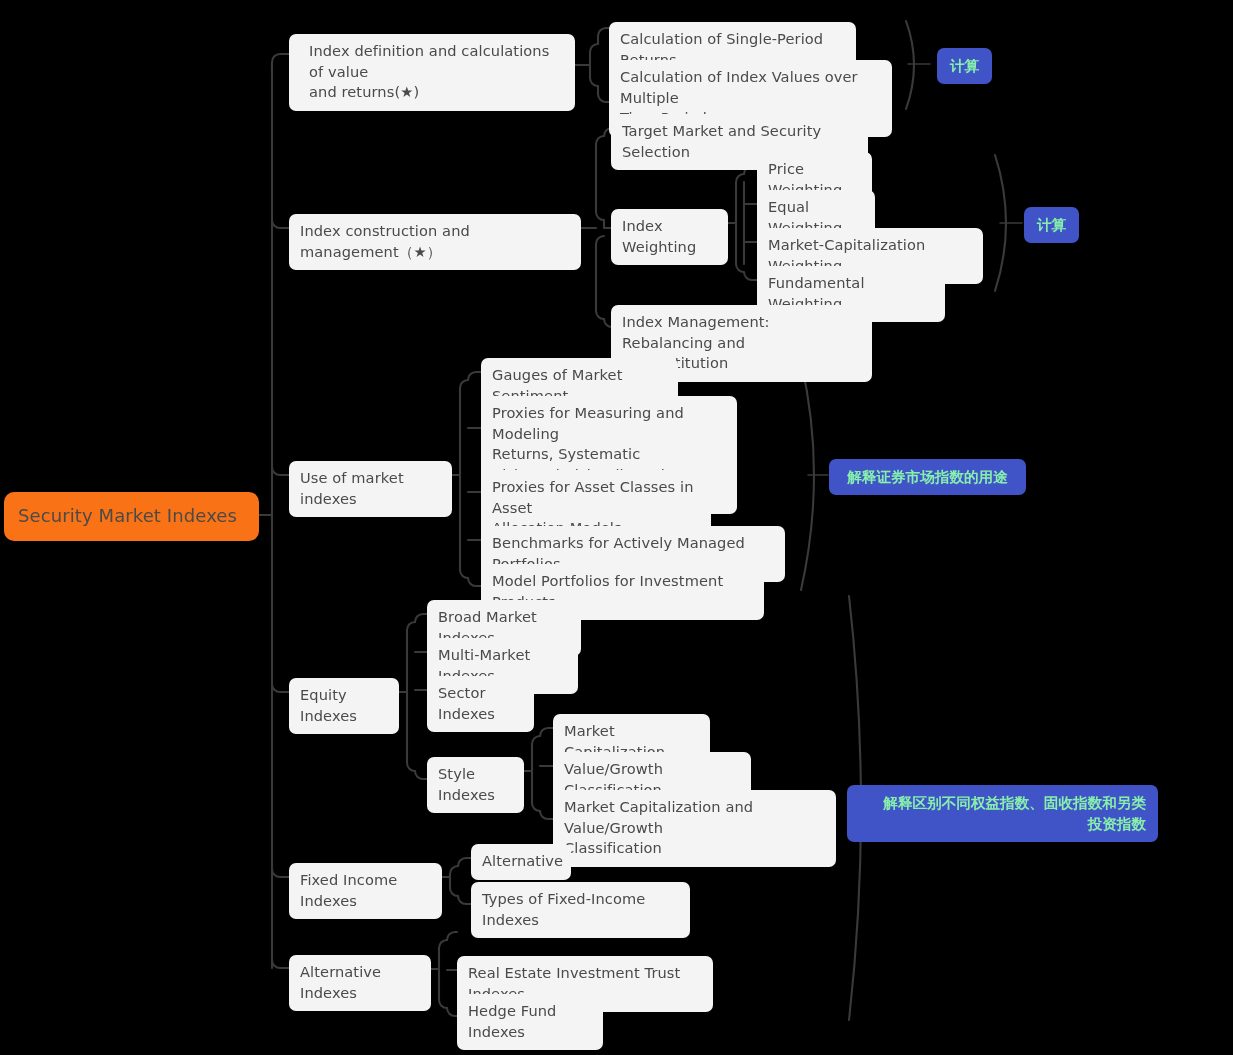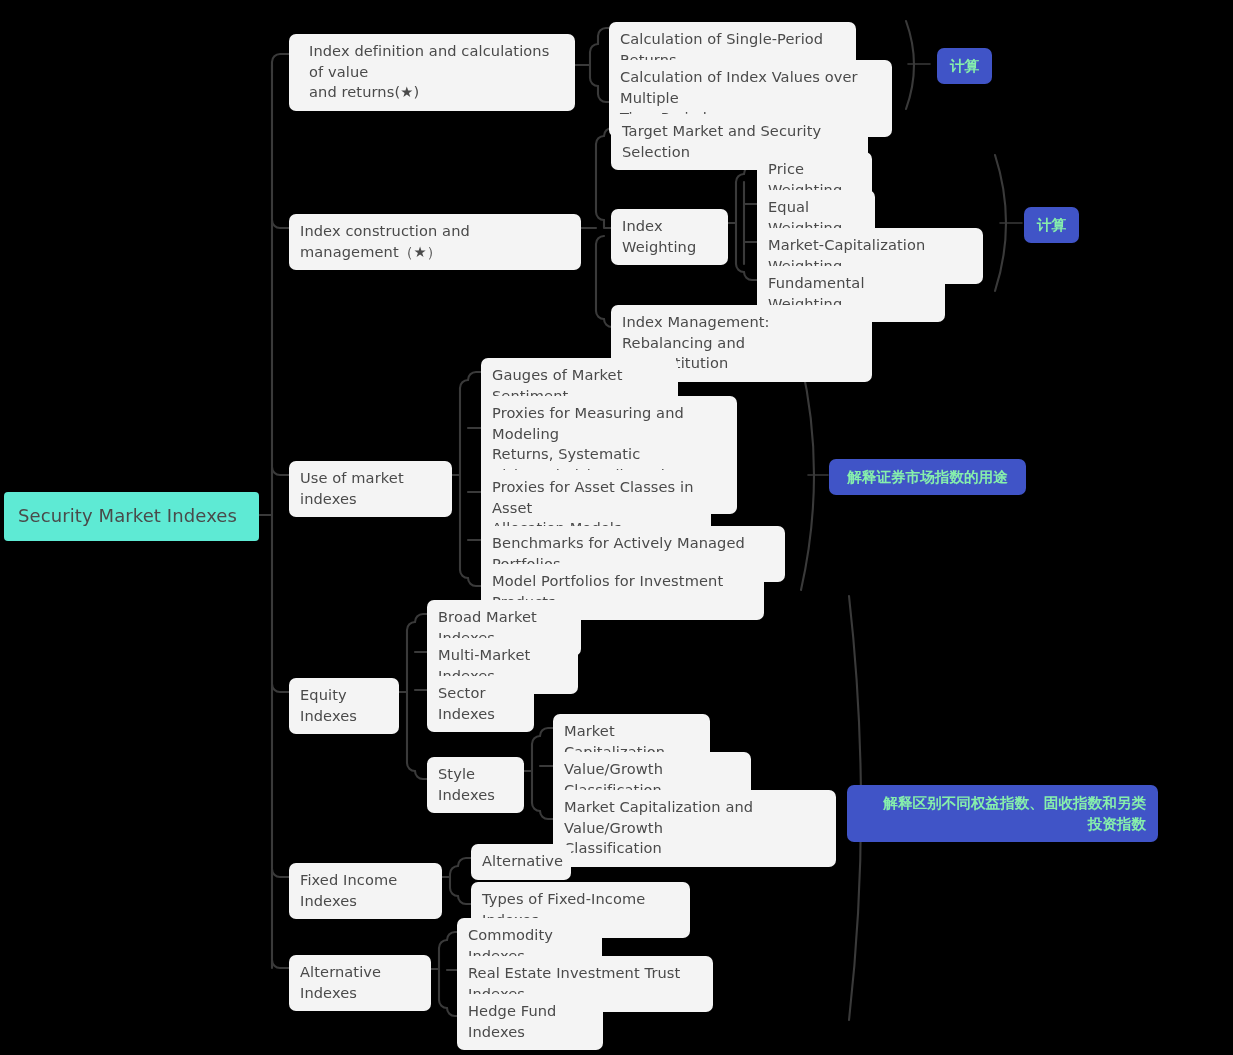--- a/index.html
+++ b/index.html
@@ -33,25 +33,25 @@
     color: #4a4a4a;
     border-radius: 7px;
     font-size: 14.6px;
     line-height: 20.5px;
     padding: 7px 11px 8px 11px;
     letter-spacing: 0.1px;
     white-space: pre-line;
     z-index: 5;
   }
   .node.root {
-    background: #5eead4;
+    background: #f97316;
     font-size: 18px;
     line-height: 24px;
     padding: 12px 14px 13px 14px;
-    border-radius: 4px;
+    border-radius: 10px;
   }
   .badge {
     position: absolute;
     box-sizing: border-box;
     background: #4054c7;
     color: #86efac;
     border-radius: 7px;
     font-size: 14.6px;
     line-height: 21px;
     font-weight: 700;
@@ -184,21 +184,20 @@
   <div class="node" style="left:553px; top:714px; width:157px;">Market Capitalization</div>
   <div class="node" style="left:553px; top:752px; width:198px;">Value/Growth Classification</div>
   <div class="node" style="left:553px; top:790px; width:283px;">Market Capitalization and Value/Growth
 Classification</div>
 
   <div class="node" style="left:289px; top:863px; width:153px;">Fixed Income Indexes</div>
   <div class="node" style="left:471px; top:844px; width:100px;">Alternative</div>
   <div class="node" style="left:471px; top:882px; width:219px;">Types of Fixed-Income Indexes</div>
 
   <div class="node" style="left:289px; top:955px; width:142px;">Alternative Indexes</div>
-  <div class="node" style="left:457px; top:918px; width:145px;">Commodity Indexes</div>
   <div class="node" style="left:457px; top:956px; width:256px;">Real Estate Investment Trust Indexes</div>
   <div class="node" style="left:457px; top:994px; width:146px;">Hedge Fund Indexes</div>
 
   <div class="badge" style="left:937px; top:48px; width:55px;">计算</div>
   <div class="badge" style="left:1024px; top:207px; width:55px;">计算</div>
   <div class="badge" style="left:829px; top:459px; width:197px;">解释证券市场指数的用途</div>
   <div class="badge" style="left:847px; top:785px; width:311px;text-align:right;">解释区别不同权益指数、固收指数和另类
 投资指数</div>
 
 </div>

